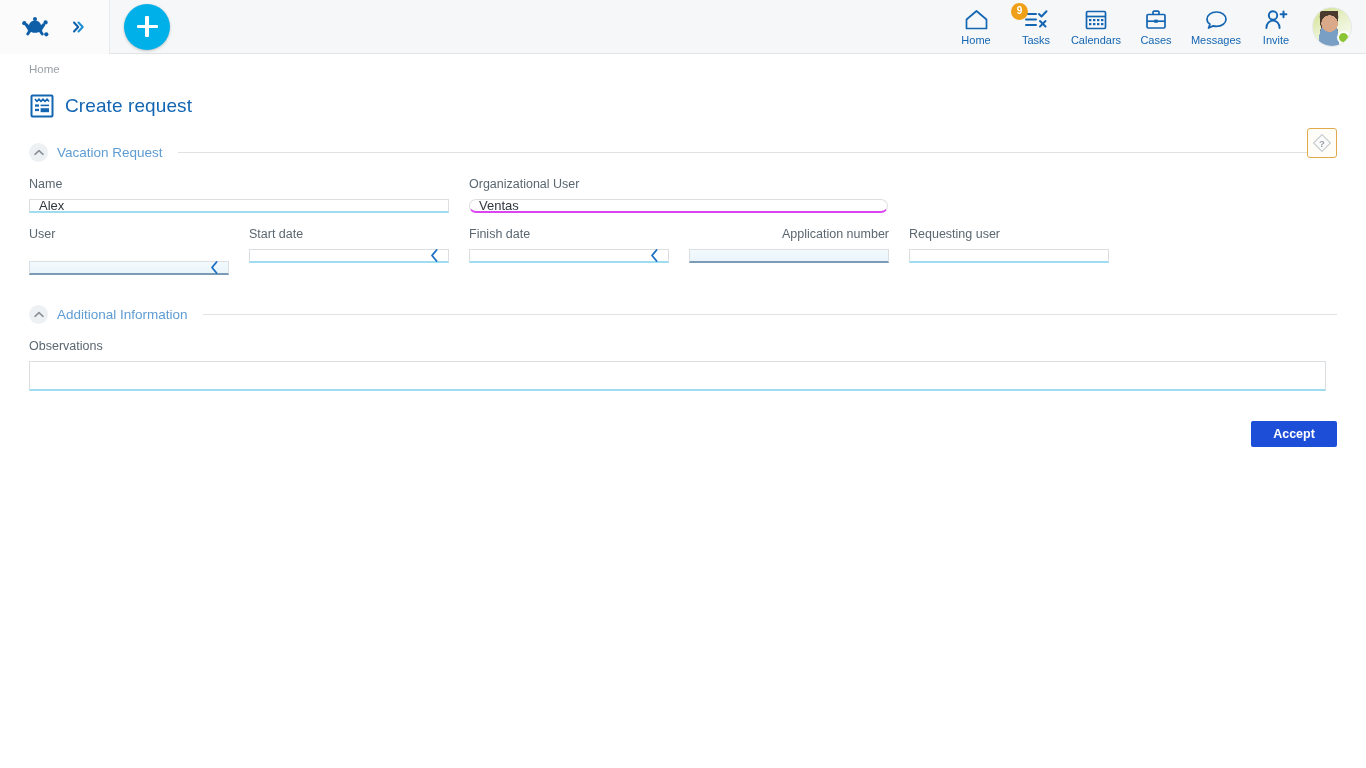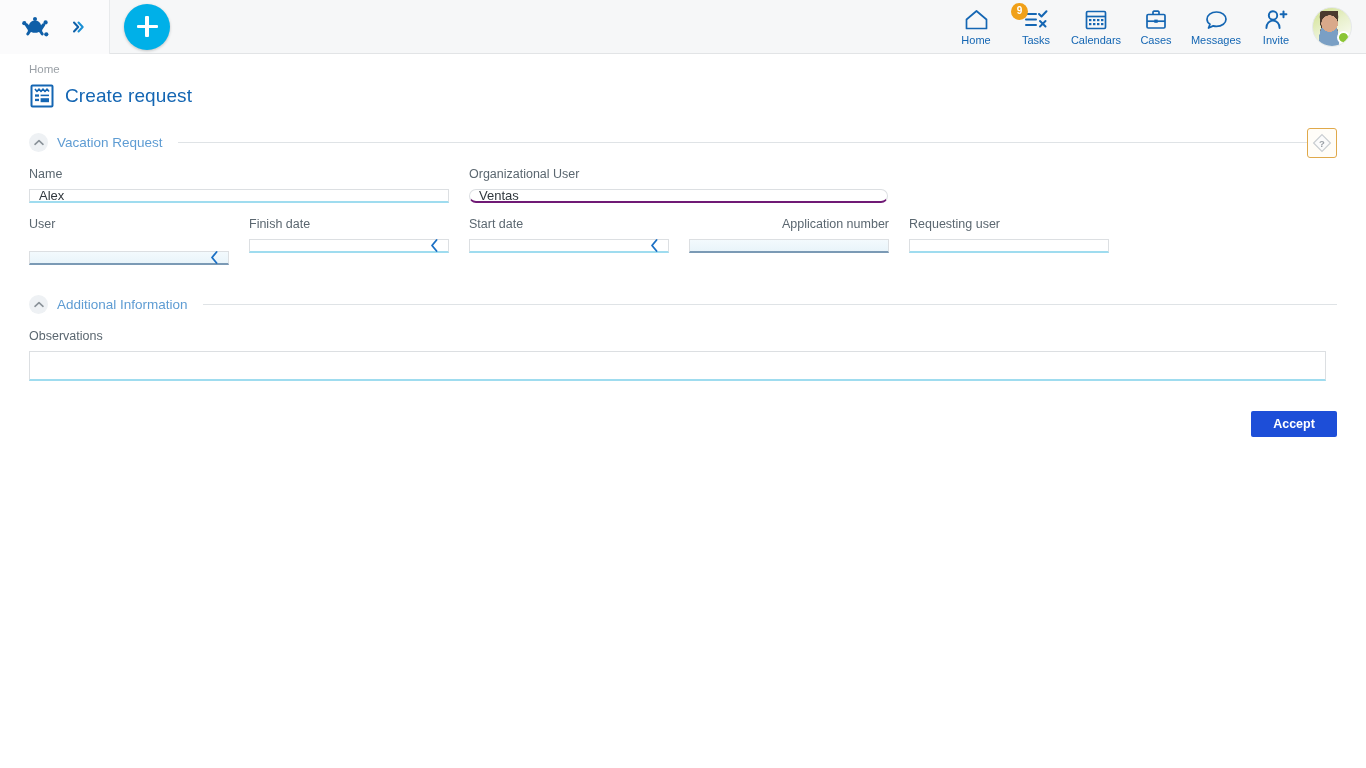--- a/index.html
+++ b/index.html
@@ -106,21 +106,21 @@
   }
 
   
   .page-head { position: relative; padding: 8px 0 0 0; }
   .breadcrumb {
     font-size: 11.5px; color: #9aa0a6; margin-left: 29px; line-height: 14px;
     cursor: pointer;
   }
   .title-row {
     display: flex; align-items: center; gap: 10px;
-    margin-left: 29px; margin-top: 7px;
+    margin-left: 29px; margin-top: 17px;
   }
   .title-icon { width: 26px; height: 26px; flex: none; }
   .page-title {
     font-size: 19px; color: #1466b3; font-weight: normal; letter-spacing: .1px;
   }
   .help-btn {
     position: absolute; right: 29px; top: 74px;
     width: 30px; height: 30px;
     border: 1px solid #e0a94a; border-radius: 3px;
     background: #fffdf8;
@@ -154,21 +154,21 @@
     position: relative; height: 14px;
     background: #ffffff;
     border: 1px solid #dcdfe2;
     border-bottom: 2px solid #9fdcef;
     display: flex; align-items: center;
   }
   .input-shell .val {
     font-size: 13px; color: #30373d;
     padding: 0 9px; white-space: nowrap; overflow: hidden;
   }
-  .input-shell.focused { border-bottom: 2px solid #701a75; border-radius: 9px; }
+  .input-shell.focused { border-bottom: 2px solid #d946ef; border-radius: 9px; }
   .input-shell.tinted {
     background: linear-gradient(180deg,#f3fafd 0%,#e9f4fa 100%);
     border-bottom: 2px solid #7b9ab5;
   }
   .picker {
     position: absolute; right: 0; top: 0; bottom: 0;
     width: 28px;
     display: flex; align-items: center; justify-content: center;
     cursor: pointer;
   }
@@ -370,33 +370,33 @@
         <span class="val"></span>
         <span class="picker">
           <svg width="11" height="15" viewBox="0 0 11 15">
             <path d="M7.6 2 L3 7.5 L7.6 13" fill="none" stroke="#1a6fc4" stroke-width="1.8" stroke-linecap="round" stroke-linejoin="round"></path>
           </svg>
         </span>
       </div>
     </div>
 
     <div class="field" style="width:200px;margin-right:20px;">
-      <div class="field-label">Finish date</div>
+      <div class="field-label">Start date</div>
       <div class="input-shell">
         <span class="val"></span>
         <span class="picker">
           <svg width="11" height="15" viewBox="0 0 11 15">
             <path d="M7.6 2 L3 7.5 L7.6 13" fill="none" stroke="#1a6fc4" stroke-width="1.8" stroke-linecap="round" stroke-linejoin="round"></path>
           </svg>
         </span>
       </div>
     </div>
 
     <div class="field" style="width:200px;margin-right:20px;">
-      <div class="field-label">Start date</div>
+      <div class="field-label">Finish date</div>
       <div class="input-shell">
         <span class="val"></span>
         <span class="picker">
           <svg width="11" height="15" viewBox="0 0 11 15">
             <path d="M7.6 2 L3 7.5 L7.6 13" fill="none" stroke="#1a6fc4" stroke-width="1.8" stroke-linecap="round" stroke-linejoin="round"></path>
           </svg>
         </span>
       </div>
     </div>
 

